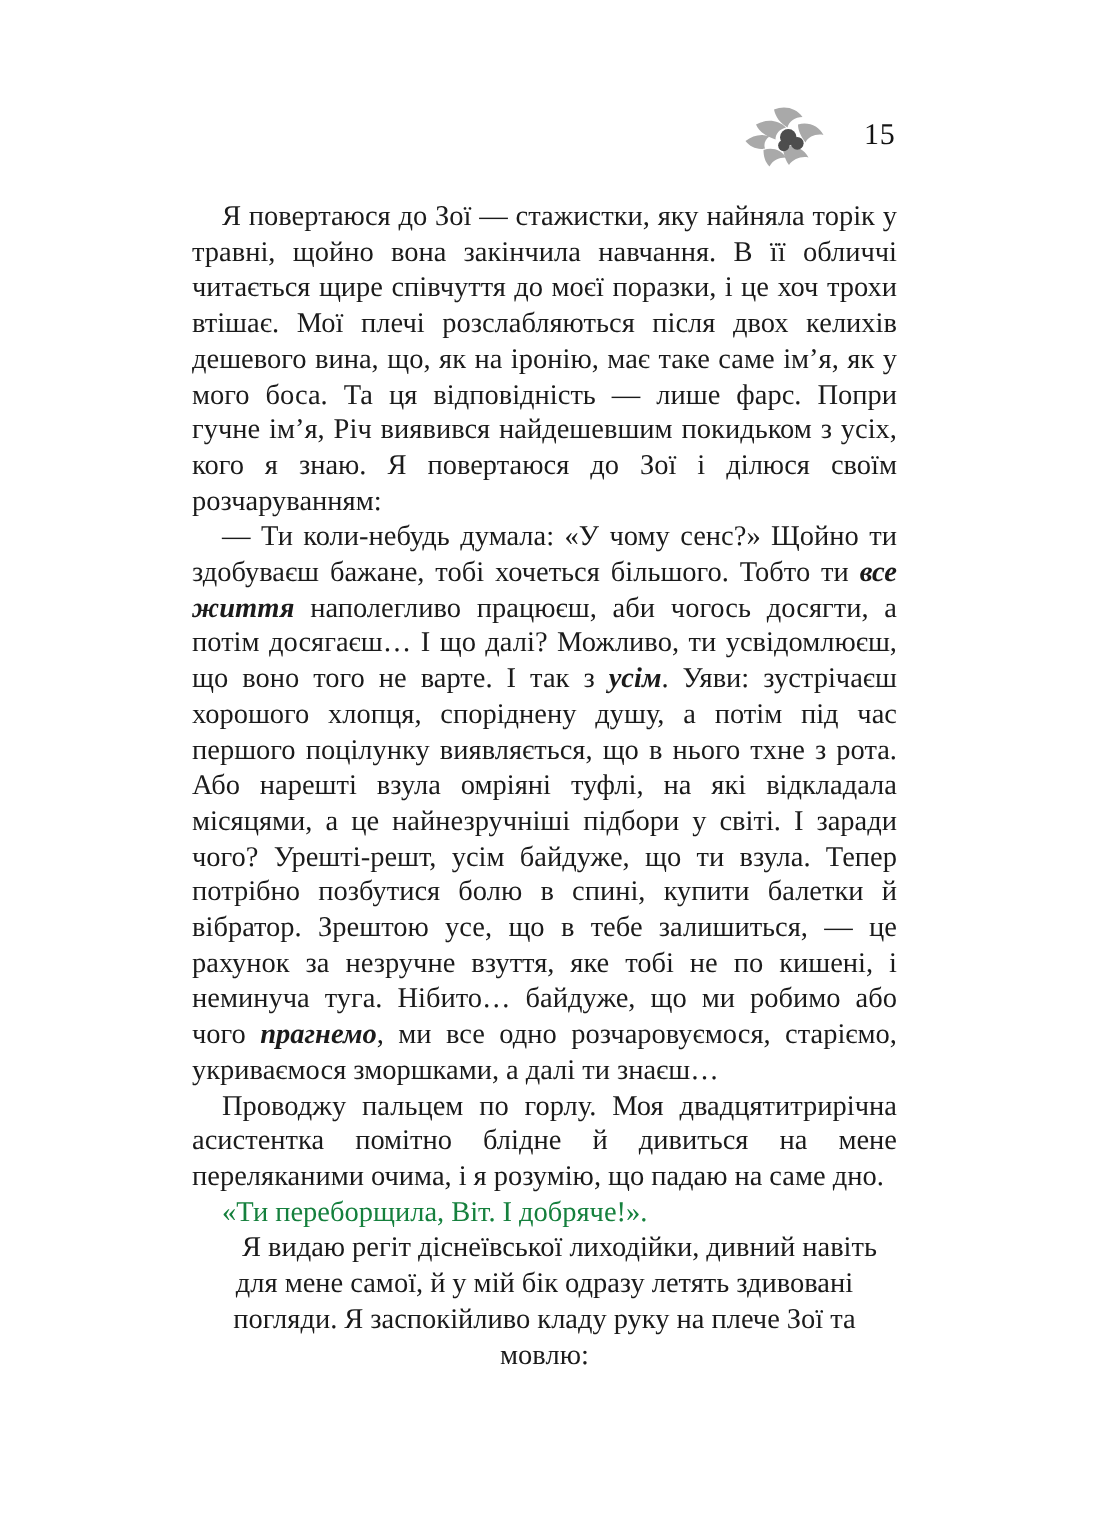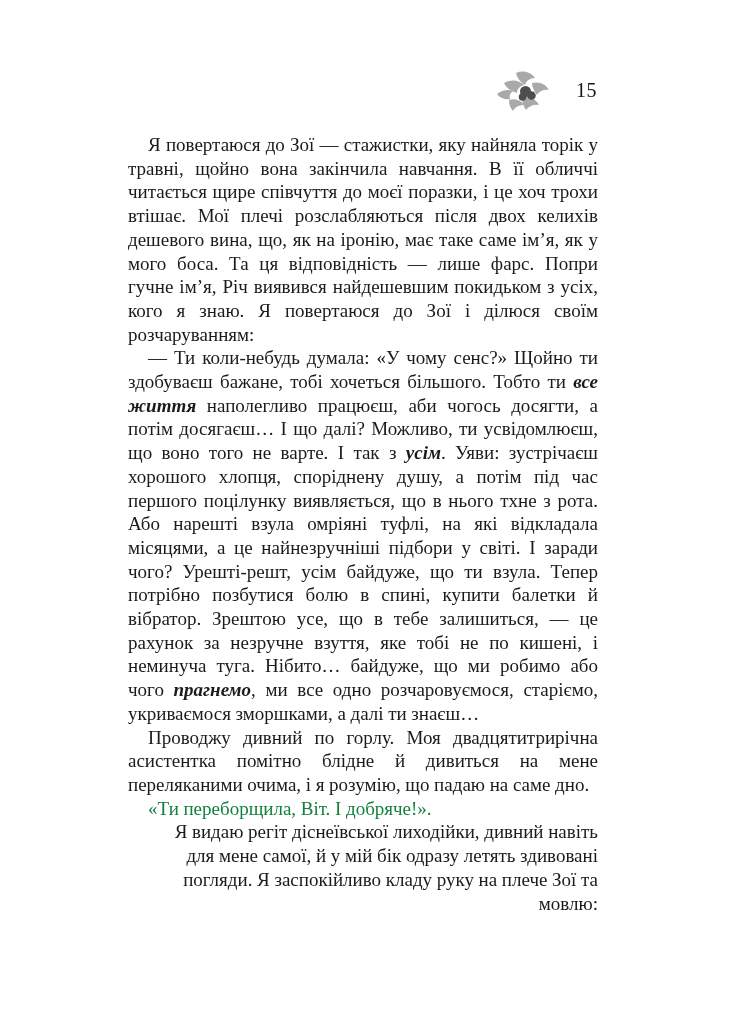--- a/index.html
+++ b/index.html
@@ -68,21 +68,21 @@
     text-align: justify;
     text-justify: inter-word;
     font-size: 19px;
     line-height: 23.7px;
     color: #1b1b1b;
     hyphens: manual;
     word-spacing: -0.1px;
   }
 
   .textblock p:last-child {
-    text-align: right;
+    text-align: center;
   }
 
   em {
     font-style: italic;
     font-weight: bold;
   }
 </style>
 </head>
 <body style="background: rgb(255, 255, 255);">
 
@@ -105,18 +105,18 @@
         <circle cx="57" cy="58" r="7.5"></circle>
       </g>
     </svg>
 
     <span class="folio">15</span>
   </div>
 
   <div class="textblock">
     <p style="color: rgb(27, 27, 27);">Я повертаюся до Зої — стажистки, яку найняла торік у травні, щойно вона закінчила навчання. В її обличчі читається щире співчуття до моєї поразки, і це хоч трохи втішає. Мої плечі розслабляються після двох келихів дешевого вина, що, як на іронію, має таке саме ім’я, як у мого боса. Та ця відповідність — лише фарс. Попри гучне ім’я, Річ виявився найдешевшим покидьком з усіх, кого я знаю. Я повертаюся до Зої і ділюся своїм розчаруванням:</p>
     <p style="color: rgb(27, 27, 27);">— Ти коли-небудь думала: «У чому сенс?» Щойно ти здобуваєш бажане, тобі хочеться більшого. Тобто ти <em>все життя</em> наполегливо працюєш, аби чогось досягти, а потім досягаєш… І що далі? Можливо, ти усвідомлюєш, що воно того не варте. І так з <em>усім</em>. Уяви: зустрічаєш хорошого хлопця, споріднену душу, а потім під час першого поцілунку виявляється, що в нього тхне з рота. Або нарешті взула омріяні туфлі, на які відкладала місяцями, а це найнезручніші підбори у світі. І заради чого? Урешті-решт, усім байдуже, що ти взула. Тепер потрібно позбутися болю в спині, купити балетки й вібратор. Зрештою усе, що в тебе залишиться, — це рахунок за незручне взуття, яке тобі не по кишені, і неминуча туга. Нібито… байдуже, що ми робимо або чого <em>прагнемо</em>, ми все одно розчаровуємося, старіємо, укриваємося зморшками, а далі ти знаєш…</p>
-    <p style="color: rgb(27, 27, 27);">Проводжу дивний по горлу. Моя двадцятитрирічна асистентка помітно блідне й дивиться на мене переляканими очима, і я розумію, що падаю на саме дно.</p>
+    <p style="color: rgb(27, 27, 27);">Проводжу пальцем по горлу. Моя двадцятитрирічна асистентка помітно блідне й дивиться на мене переляканими очима, і я розумію, що падаю на саме дно.</p>
     <p style="color: #15803d;">«Ти переборщила, Віт. І добряче!».</p>
     <p style="color: rgb(27, 27, 27);">Я видаю регіт діснеївської лиходійки, дивний навіть для мене самої, й у мій бік одразу летять здивовані погляди. Я заспокійливо кладу руку на плече Зої та мовлю:</p>
   </div>
 
 </div>
 
 </body></html>

